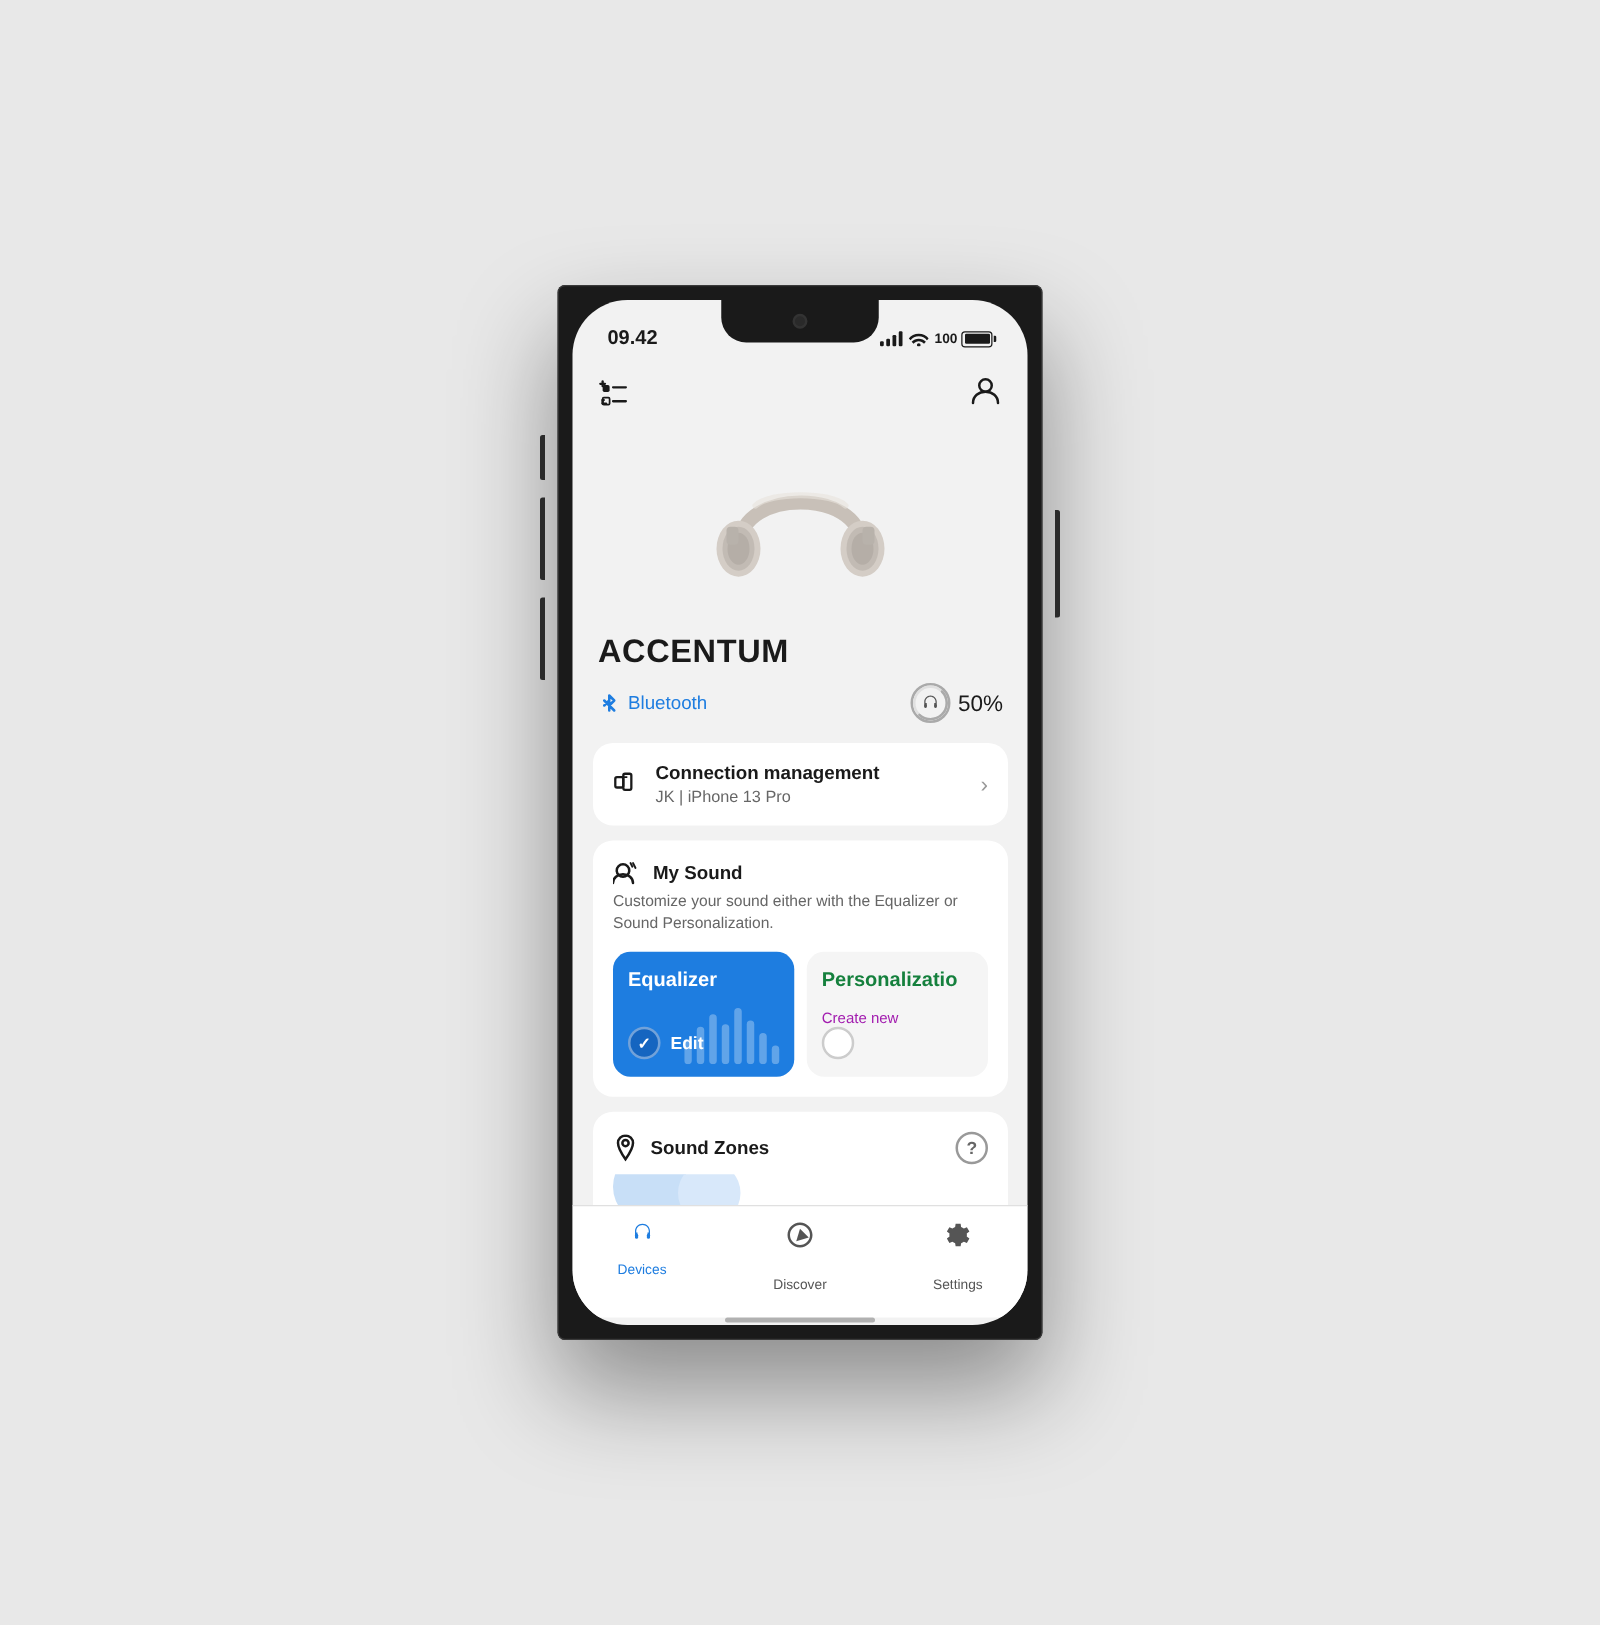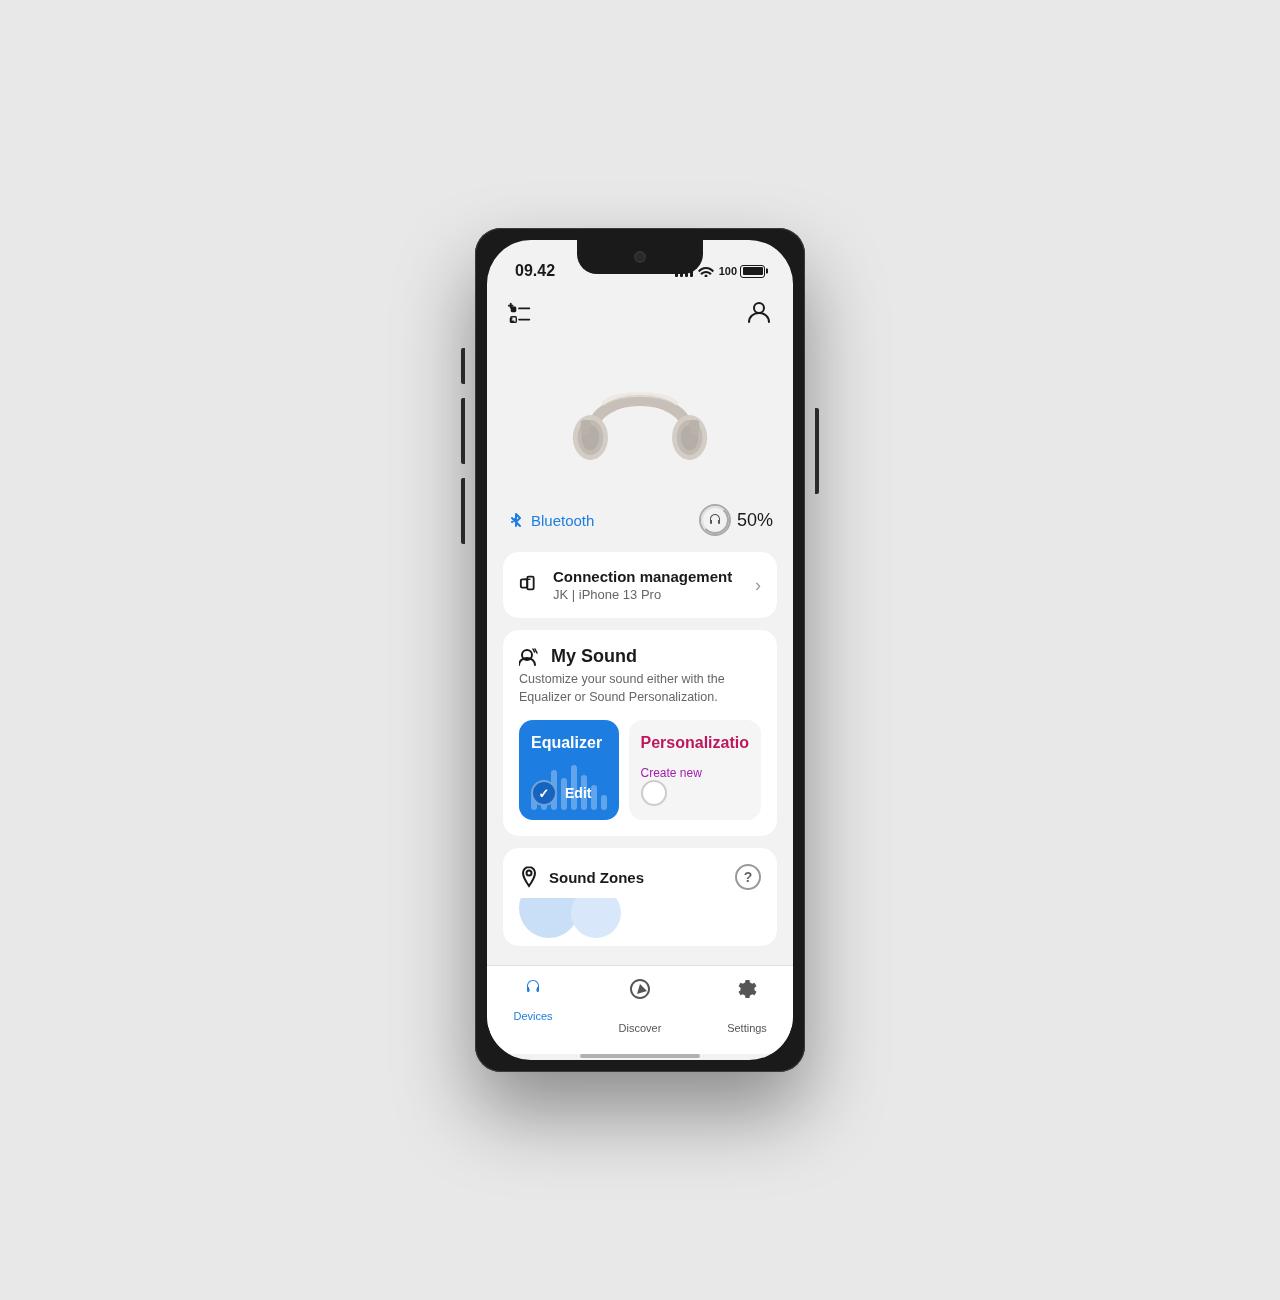--- a/index.html
+++ b/index.html
@@ -5,24 +5,24 @@
     * { box-sizing: border-box; margin: 0; padding: 0; }
     body {
       background: #e8e8e8;
       display: flex;
       justify-content: center;
       align-items: center;
       min-height: 1300px;
       font-family: -apple-system, BlinkMacSystemFont, 'Helvetica Neue', Arial, sans-serif;
     }
     .phone-outer {
-      width: 330px;
+      width: 388px;
       height: 844px;
       background: #1a1a1a;
-      border-radius: 26px;
+      border-radius: 6px;
       padding: 12px;
       box-shadow: 0 40px 80px rgba(0,0,0,0.4), inset 0 0 0 1px #3a3a3a;
       position: relative;
     }
     .phone-inner {
       width: 100%;
       height: 100%;
       background: #f2f2f2;
       border-radius: 44px;
       overflow: hidden;
@@ -250,21 +250,21 @@
       font-size: 18px;
     }
     
     .sound-card-title {
       display: flex;
       align-items: center;
       gap: 10px;
       margin-bottom: 4px;
     }
     .sound-card-title h3 {
-      font-size: 18px;
+      font-size: 15px;
       font-weight: 700;
       color: #1a1a1a;
     }
     .sound-card-desc {
       font-size: 12.5px;
       color: #666;
       line-height: 1.4;
       margin-bottom: 14px;
     }
     .sound-options {
@@ -326,21 +326,21 @@
       border-radius: 14px;
       padding: 14px 12px;
       min-height: 100px;
       display: flex;
       flex-direction: column;
       justify-content: space-between;
     }
     .pers-label {
       font-size: 16px;
       font-weight: 700;
-      color: #be185d;
+      color: #15803d;
       display: block;
     }
     .pers-sublabel {
       font-size: 12px;
       color: #a21caf;
       display: block;
       margin-top: 14px;
     }
     .radio-circle {
       width: 26px;
@@ -555,20 +555,21 @@
           <ellipse cx="162" cy="115" rx="11" ry="16" fill="#b5aea7"></ellipse>
 
           <path d="M55 72 C70 58 130 58 145 72" stroke="#e8e2dc" stroke-width="6" fill="none" stroke-linecap="round" opacity="0.6"></path>
 
           <rect x="26" y="93" width="12" height="18" rx="4" fill="#b8b2ab"></rect>
 
           <rect x="162" y="93" width="12" height="18" rx="4" fill="#b8b2ab"></rect>
         </svg>
       </div>
 
+      <div class="device-name">ACCENTUM</div>
 
       <div class="connection-status">
         <div class="bluetooth-badge">
 
           <svg width="18" height="18" viewBox="0 0 18 18" fill="none">
             <path d="M9 3L13 7L9 11L13 15M9 3L9 15M9 7L5 11M9 11L5 7" stroke="#1e7de0" stroke-width="2" stroke-linecap="round" stroke-linejoin="round"></path>
           </svg>
           <span style="color:#1e7de0;font-size:15px;font-weight:500;">Bluetooth</span>
         </div>
         <div class="battery-headphone">

